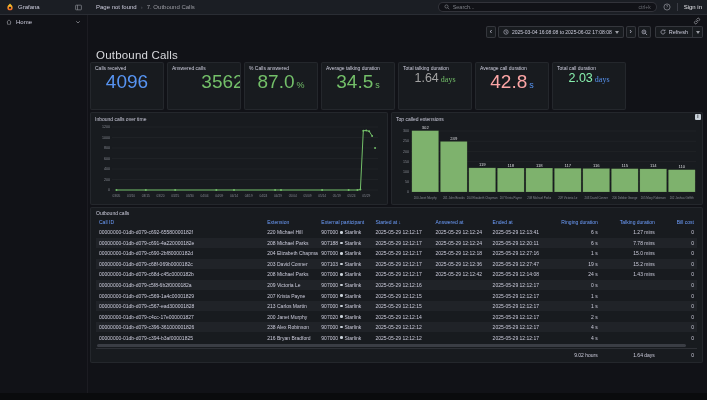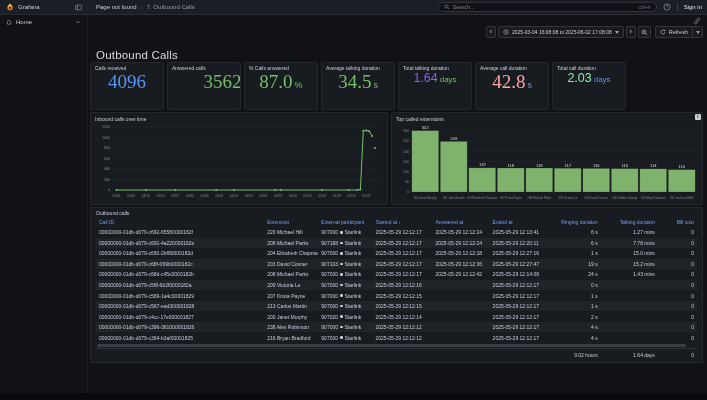--- a/index.html
+++ b/index.html
@@ -49,24 +49,24 @@
   .page-title{position:absolute;left:8px;top:26px;font-size:11.5px;font-weight:500;color:#d8d9dd;letter-spacing:.2px;}
 
   
   .panel{background:#181b1f;border:1px solid rgba(204,204,220,0.07);border-radius:2px;box-sizing:border-box;}
   .panel-title{font-size:5px;color:#ccccdc;white-space:nowrap;overflow:hidden;cursor:pointer;}
 
   .stats{position:absolute;left:2px;right:4px;top:47px;height:48px;display:grid;
          grid-template-columns:repeat(8,1fr);gap:3px;}
   .stat-panel{padding:2px 4px;display:flex;flex-direction:column;overflow:hidden;}
   .stat-value-wrap{flex:1;display:flex;align-items:baseline;justify-content:center;gap:2px;padding-bottom:3px;}
-  .stat-value.lg{font-size:19px;font-family:Liberation Serif, serif;}
+  .stat-value.lg{font-size:19px;}
   .stat-value.sm{font-size:12.5px;}
   .stat-unit.lg{font-size:9px;}
-  .stat-unit.sm{font-size:8px;}
+  .stat-unit.sm{font-size:8px;font-family:Liberation Serif, serif;}
 
   .charts{position:absolute;left:2px;right:4px;top:97px;height:93px;display:grid;
           grid-template-columns:298fr 312fr;gap:3px;}
   .chart-panel{padding:3px 4px;position:relative;display:flex;flex-direction:column;overflow:hidden;}
   .info-icon{position:absolute;top:1px;right:1px;width:6px;height:6px;border-radius:1px;
              background:#c9d1d9;color:#181b1f;font-size:4.5px;line-height:6px;text-align:center;font-weight:bold;}
 
   
   .table-panel{position:absolute;left:2px;right:4px;top:192px;height:156px;padding:2px 5px;
                display:flex;flex-direction:column;overflow:hidden;}
@@ -226,21 +226,21 @@
         <div class="panel stat-panel">
           <div class="panel-title">Average talking duration</div>
           <div class="stat-value-wrap">
             <span class="stat-value lg" style="color: rgb(115, 191, 105);">34.5</span>
             <span class="stat-unit lg" style="color: rgb(115, 191, 105);">s</span>
           </div>
         </div>
         <div class="panel stat-panel">
           <div class="panel-title">Total talking duration</div>
           <div class="stat-value-wrap">
-            <span class="stat-value sm" style="color: #8b5cf6; text-align: center;">1.64</span>
+            <span class="stat-value sm" style="color: #a3a3a3; text-align: center;">1.64</span>
             <span class="stat-unit sm" style="color: rgb(115, 191, 105);">days</span>
           </div>
         </div>
         <div class="panel stat-panel">
           <div class="panel-title">Average call duration</div>
           <div class="stat-value-wrap">
             <span class="stat-value lg" style="color: #fca5a5;">42.8</span>
             <span class="stat-unit lg" style="color: rgb(87, 148, 242);">s</span>
           </div>
         </div>

